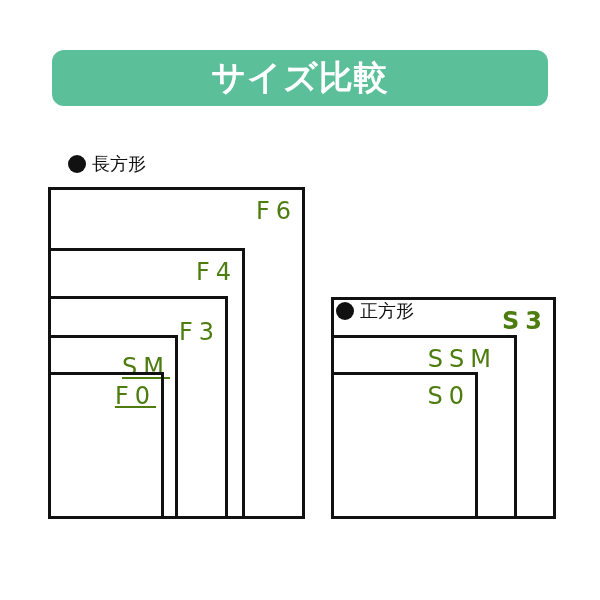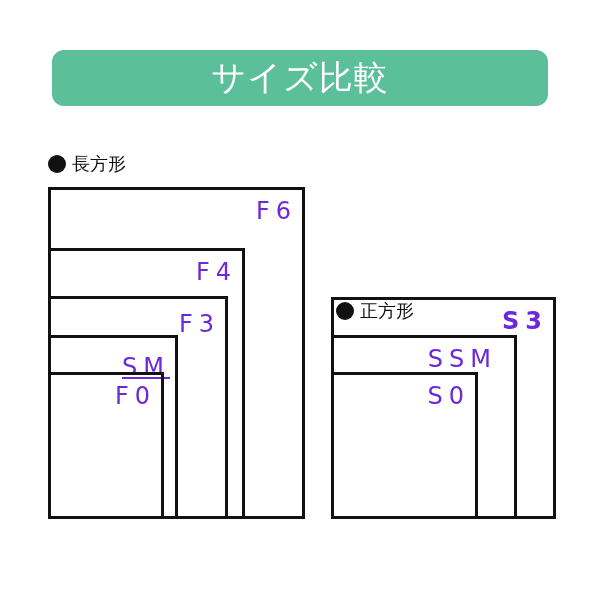--- a/index.html
+++ b/index.html
@@ -1,53 +1,53 @@
 <!DOCTYPE html>
 <html><head>
 <meta charset="utf-8">
 <style>
   html, body { margin:0; padding:0; background:#ffffff; }
   body { width:600px; height:600px; position:relative; overflow:hidden;
          font-family:"DejaVu Sans", "Liberation Sans", sans-serif; color:#111; }
   .banner { position:absolute; left:52px; top:50px; width:496px; height:56px;
             border-radius:12px; display:flex; align-items:center; justify-content:center; }
-  .banner-title { color:#ffffff; font-size:34px; font-weight:normal; letter-spacing:1px; }
+  .banner-title { color:#ffffff; font-size:34px; font-weight:bold; letter-spacing:1px; }
   .section-label { position:absolute; font-size:18px; display:flex; align-items:center; }
   .section-label .dot { width:18px; height:18px; border-radius:50%; background:#111; margin-right:6px; display:inline-block; }
   .box { position:absolute; border:3px solid #111; box-sizing:border-box; background:transparent; }
-  .box-label { position:absolute; font-size:24px; letter-spacing:6px; color:#6d28d9; line-height:1; }
+  .box-label { position:absolute; font-size:24px; letter-spacing:6px; color:#4d7c0f; line-height:1; }
 </style>
 </head>
 <body>
 
 <div class="banner" style="background: rgb(91, 191, 154);">
   <span class="banner-title">サイズ比較</span>
 </div>
 
-<div class="section-label" style="left:48px; top:152px;">
+<div class="section-label" style="left:68px; top:152px;">
   <span class="dot"></span>
   <span>長方形</span>
 </div>
 
 <div class="section-label" style="left:336px; top:263px;margin-top:36px;">
   <span class="dot"></span>
   <span>正方形</span>
 </div>
 
 <div id="rect-container">
     <div class="box" style="left: 48px; top: 187px; width: 257px; height: 332px;"></div>
     <span class="box-label" style="top: 199px; right: 303px;">F6</span>
     <div class="box" style="left: 48px; top: 248px; width: 197px; height: 271px;"></div>
     <span class="box-label" style="top: 260px; right: 363px;">F4</span>
     <div class="box" style="left: 48px; top: 296px; width: 180px; height: 223px;"></div>
-    <span class="box-label" style="top: 312px; right: 380px;">F3</span>
+    <span class="box-label" style="top: 320px; right: 380px;">F3</span>
     <div class="box" style="left: 48px; top: 335px; width: 130px; height: 184px;"></div>
     <span class="box-label" style="top: 355px; right: 430px; text-decoration: underline;">SM</span>
     <div class="box" style="left: 48px; top: 372px; width: 116px; height: 147px;"></div>
-    <span class="box-label" style="top: 384px; right: 444px;">F0</span>
+    <span class="box-label" style="top: 384px; right: 444px; text-decoration: underline;">F0</span>
   </div>
 <div id="square-container">
     <div class="box" style="left: 331px; top: 297px; width: 225px; height: 222px;"></div>
     <span class="box-label" style="top: 309px; right: 52px; font-weight: bold;">S3</span>
     <div class="box" style="left: 331px; top: 335px; width: 186px; height: 184px;"></div>
     <span class="box-label" style="top: 347px; right: 103px;">SSM</span>
     <div class="box" style="left: 331px; top: 372px; width: 147px; height: 147px;"></div>
     <span class="box-label" style="top: 384px; right: 130px; text-align: right;">S0</span>
   </div>
 

